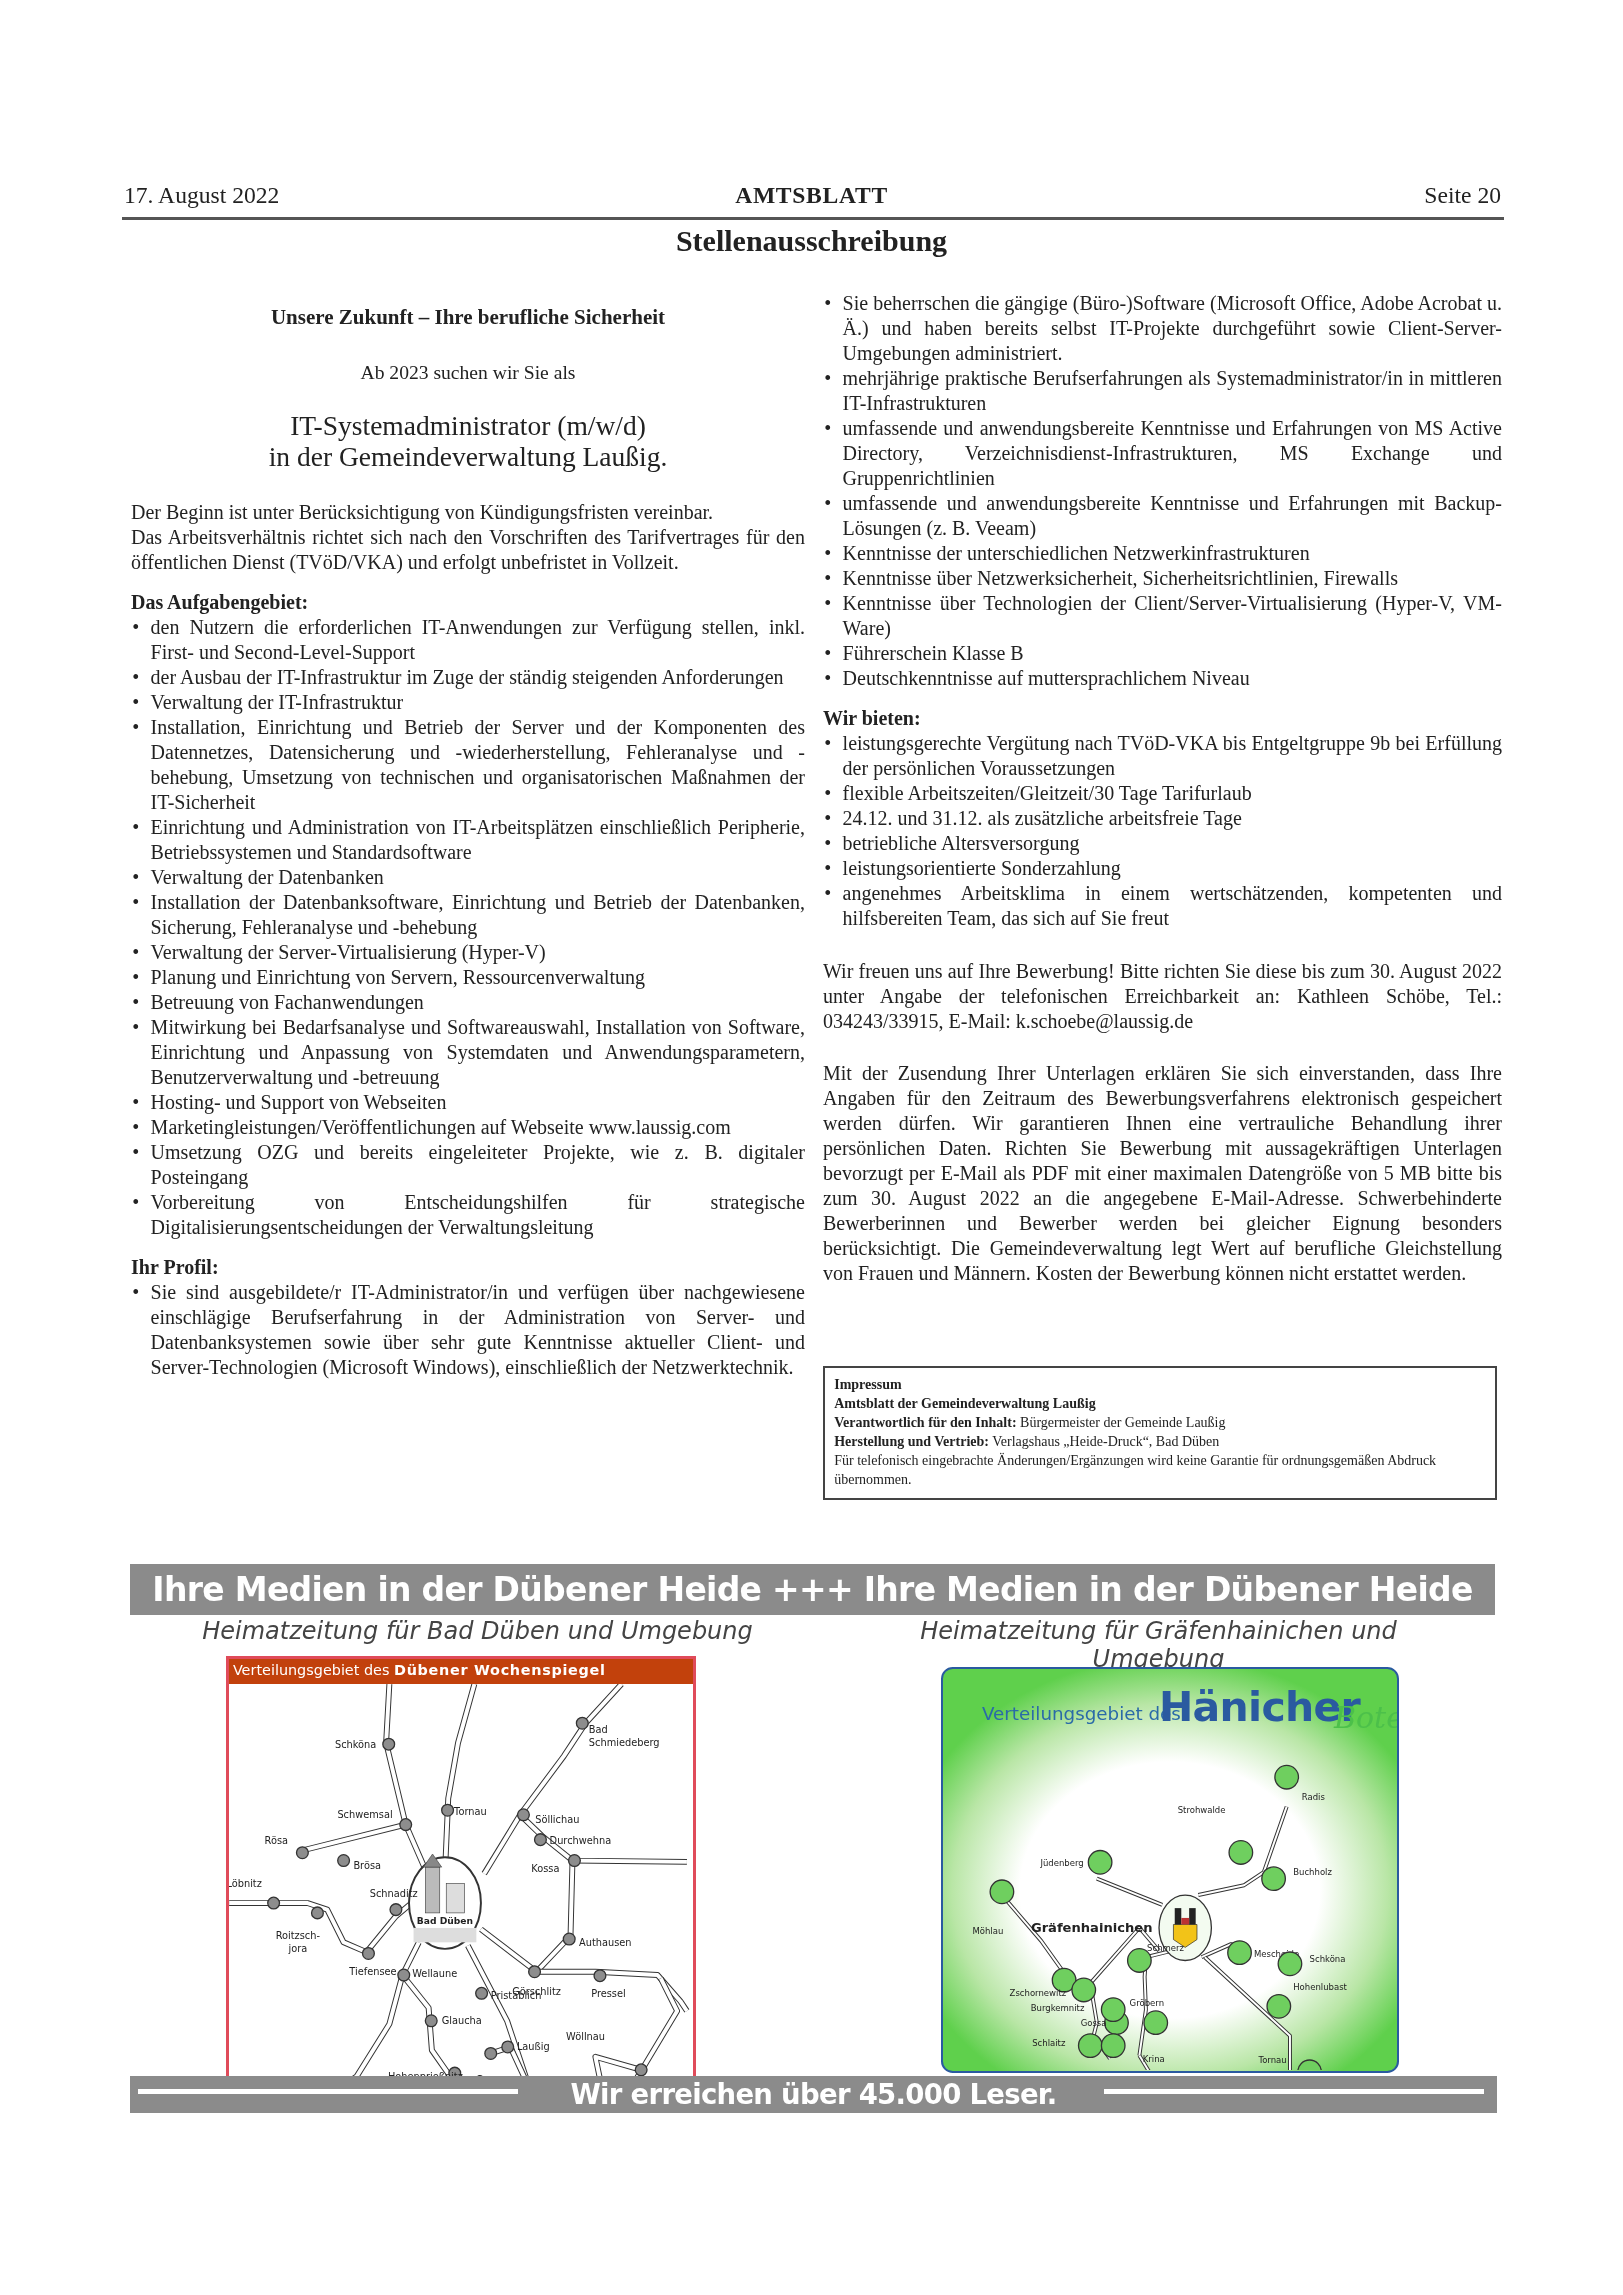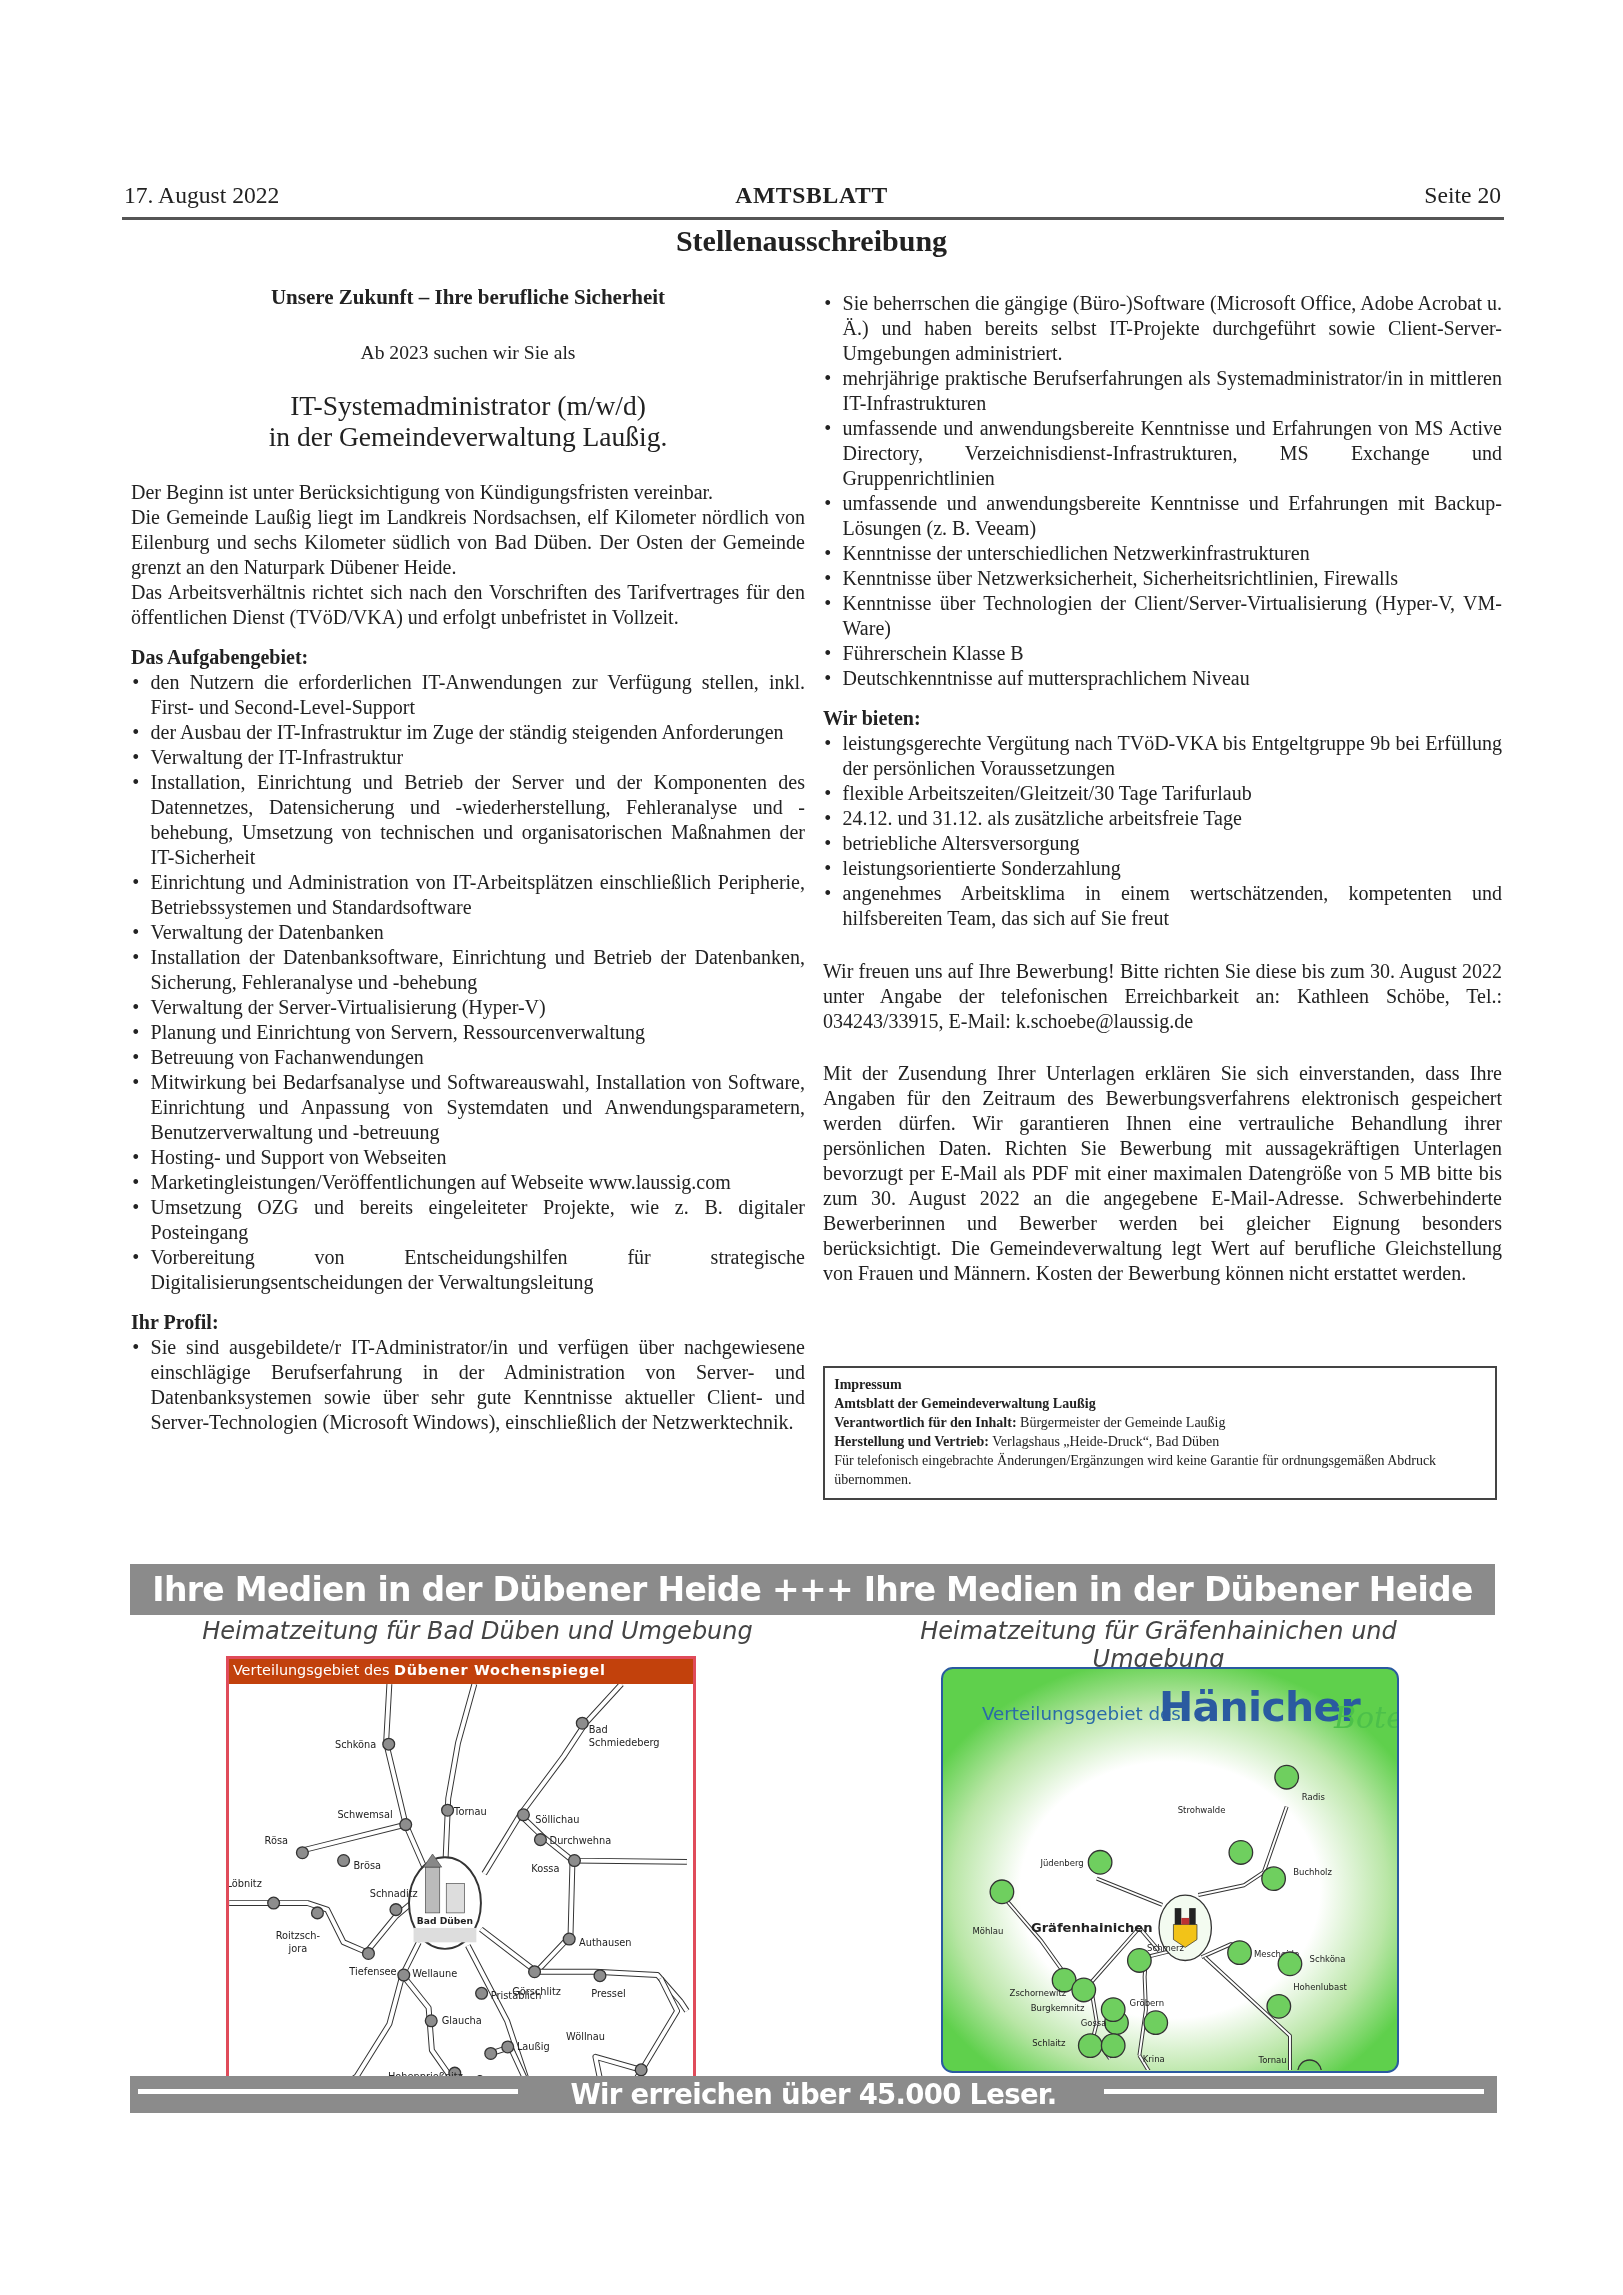--- a/index.html
+++ b/index.html
@@ -10,21 +10,21 @@
   
   #hdr-date { left: 124px; top: 182px; font-size: 23.6px; }
   #hdr-title { left: 0; width: 1623px; top: 182px; text-align: center; font-size: 23.6px; font-weight: bold; letter-spacing: 0.7px; }
   #hdr-page { right: 122px; top: 182px; font-size: 23.6px; }
   #hdr-rule { left: 122px; top: 217px; width: 1382px; height: 3.3px; background: #555; }
 
   #section-title { left: 0; width: 1623px; top: 224px; text-align: center; font-size: 30px; font-weight: bold; }
 
   
   .col { font-size: 20px; line-height: 25px; text-align: justify; }
-  #col-left { left: 131px; top: 285px; width: 674px; }
+  #col-left { left: 131px; top: 305px; width: 674px; }
   #col-right { left: 823px; top: 291px; width: 679px; }
 
   .center { text-align: center; }
   .subhead { font-weight: bold; font-size: 21px; margin: 0; }
   .lead { font-size: 19.6px; margin-top: 30px; }
   .jobtitle { font-weight: normal; font-size: 27.5px; line-height: 31px; margin-top: 25px; }
   .para { margin-top: 27.5px; }
   .para div { text-align: justify; }
   .sechead { font-weight: bold; font-size: 20px; margin-top: 15px; }
   ul.bl { list-style: none; margin: 0; padding: 0; }
@@ -71,21 +71,20 @@
 
 <div class="abs col" id="col-left">
   <div class="center subhead">Unsere Zukunft – Ihre berufliche Sicherheit</div>
   <div class="center lead">Ab 2023 suchen wir Sie als</div>
   <div class="center jobtitle">
     <div>IT-Systemadministrator (m/w/d)</div>
     <div>in der Gemeindeverwaltung Laußig.</div>
   </div>
   <div class="para">
     <div>Der Beginn ist unter Berücksichtigung von Kündigungsfristen vereinbar.</div>
-    <div>Die Gemeinde Laußig liegt im Landkreis Nordsachsen, elf Kilometer nördlich von Eilenburg und sechs Kilometer südlich von Bad Düben. Der Osten der Gemeinde grenzt an den Naturpark Dübener Heide.</div>
     <div>Das Arbeitsverhältnis richtet sich nach den Vorschriften des Tarifvertrages für den öffentlichen Dienst (TVöD/VKA) und erfolgt unbefristet in Vollzeit.</div>
   </div>
   <div class="sechead">Das Aufgabengebiet:</div>
   <ul class="bl" id="tasks-list">
       <li><span class="bullet">•</span><span>den Nutzern die erforderlichen IT-Anwendungen zur Verfügung stellen, inkl. First- und Second-Level-Support</span></li>
       <li><span class="bullet">•</span><span>der Ausbau der IT-Infrastruktur im Zuge der ständig steigenden Anforderungen</span></li>
       <li><span class="bullet">•</span><span>Verwaltung der IT-Infrastruktur</span></li>
       <li><span class="bullet">•</span><span>Installation, Einrichtung und Betrieb der Server und der Komponenten des Datennetzes, Datensicherung und -wiederherstellung, Fehleranalyse und -behebung, Umsetzung von technischen und organisatorischen Maßnahmen der IT-Sicherheit</span></li>
       <li><span class="bullet">•</span><span>Einrichtung und Administration von IT-Arbeitsplätzen einschließlich Peripherie, Betriebssystemen und Standardsoftware</span></li>
       <li><span class="bullet">•</span><span>Verwaltung der Datenbanken</span></li>

